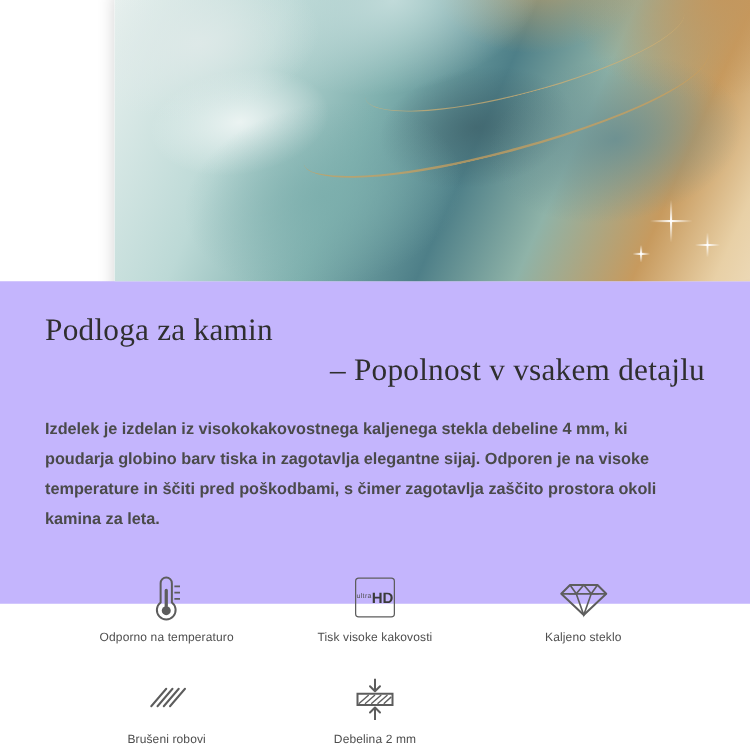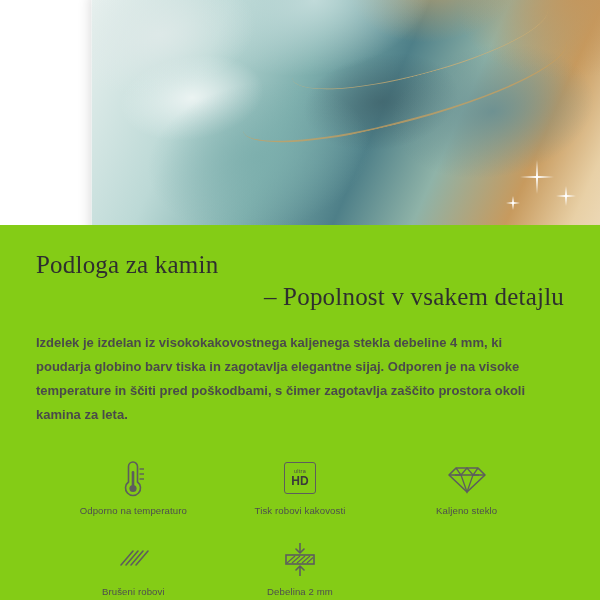--- a/index.html
+++ b/index.html
@@ -11,22 +11,22 @@
     height: 600px;
     background: #ffffff;
     font-family: "Liberation Sans", sans-serif;
     color: #3d3d3d;
     overflow: hidden;
   }
 
   .page {
     position: relative;
     width: 600px;
-    height: 600px;
-    background: #84cc16;
+    height: 483px;
+    background: #c4b5fd;
   }
 
   
   .hero {
     position: relative;
     width: 600px;
     height: 225px;
     overflow: hidden;
     background: #ffffff;
   }
@@ -159,21 +159,21 @@
     color: #4e4e4e;
     text-align: center;
     letter-spacing: 0.1px;
   }
   .ultrahd {
     width: 30px;
     height: 30px;
     border: 1.6px solid #5d5d5d;
     border-radius: 3px;
     display: flex;
-    flex-direction: column;
+    flex-direction: row;
     align-items: center;
     justify-content: center;
     line-height: 1;
   }
   .ultrahd .u-top {
     font-size: 5.5px;
     letter-spacing: 0.3px;
     color: #4a4a4a;
     margin-bottom: 1px;
   }
@@ -222,21 +222,21 @@
         <div class="feature-label">Odporno na temperaturo</div>
       </div>
 
       <div class="feature">
         <div class="feature-icon">
           <div class="ultrahd">
             <span class="u-top">ultra</span>
             <span class="u-bot">HD</span>
           </div>
         </div>
-        <div class="feature-label">Tisk robovi kakovosti</div>
+        <div class="feature-label">Tisk visoke kakovosti</div>
       </div>
 
 
       <div class="feature">
         <div class="feature-icon">
           <svg width="44" height="40" viewBox="0 0 44 40">
             <path d="M11 10 h22 l7 7 -18 17 -18 -17 z" fill="none" stroke="#5d5d5d" stroke-width="1.6" stroke-linejoin="round"></path>
             <path d="M4 17 h36" stroke="#5d5d5d" stroke-width="1.4"></path>
             <path d="M11 10 l5 7 -6 0" fill="none" stroke="#5d5d5d" stroke-width="1.3"></path>
             <path d="M33 10 l-5 7 6 0" fill="none" stroke="#5d5d5d" stroke-width="1.3"></path>

